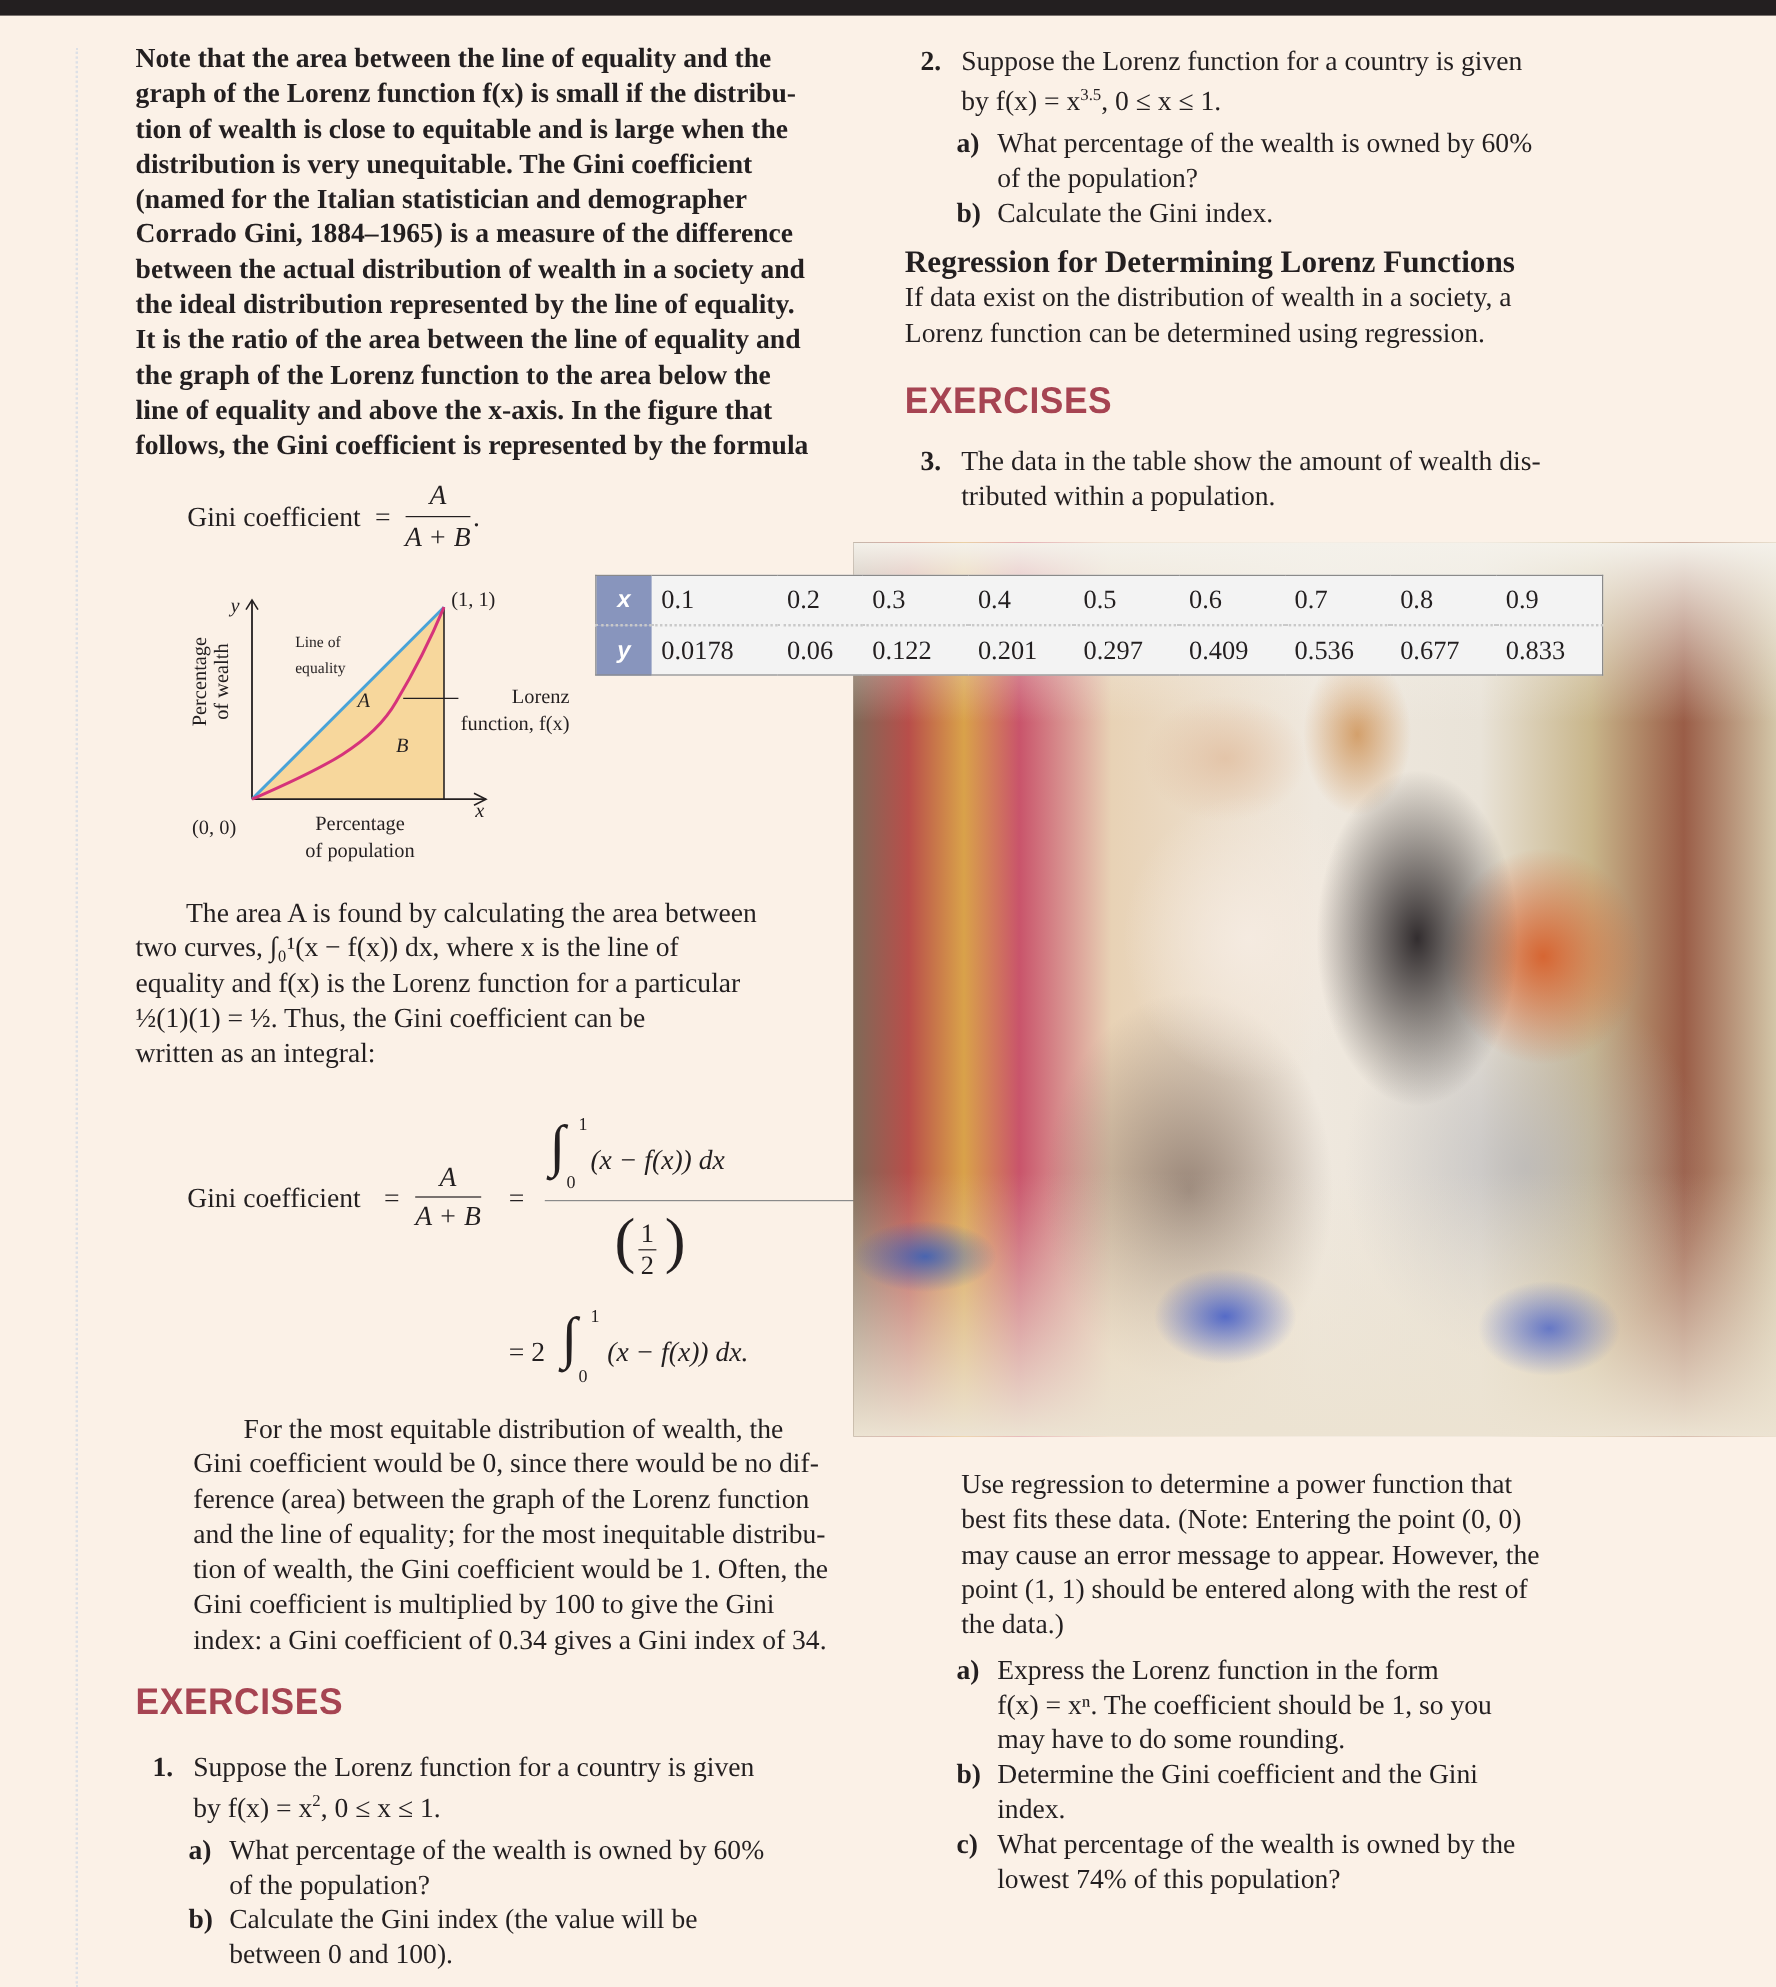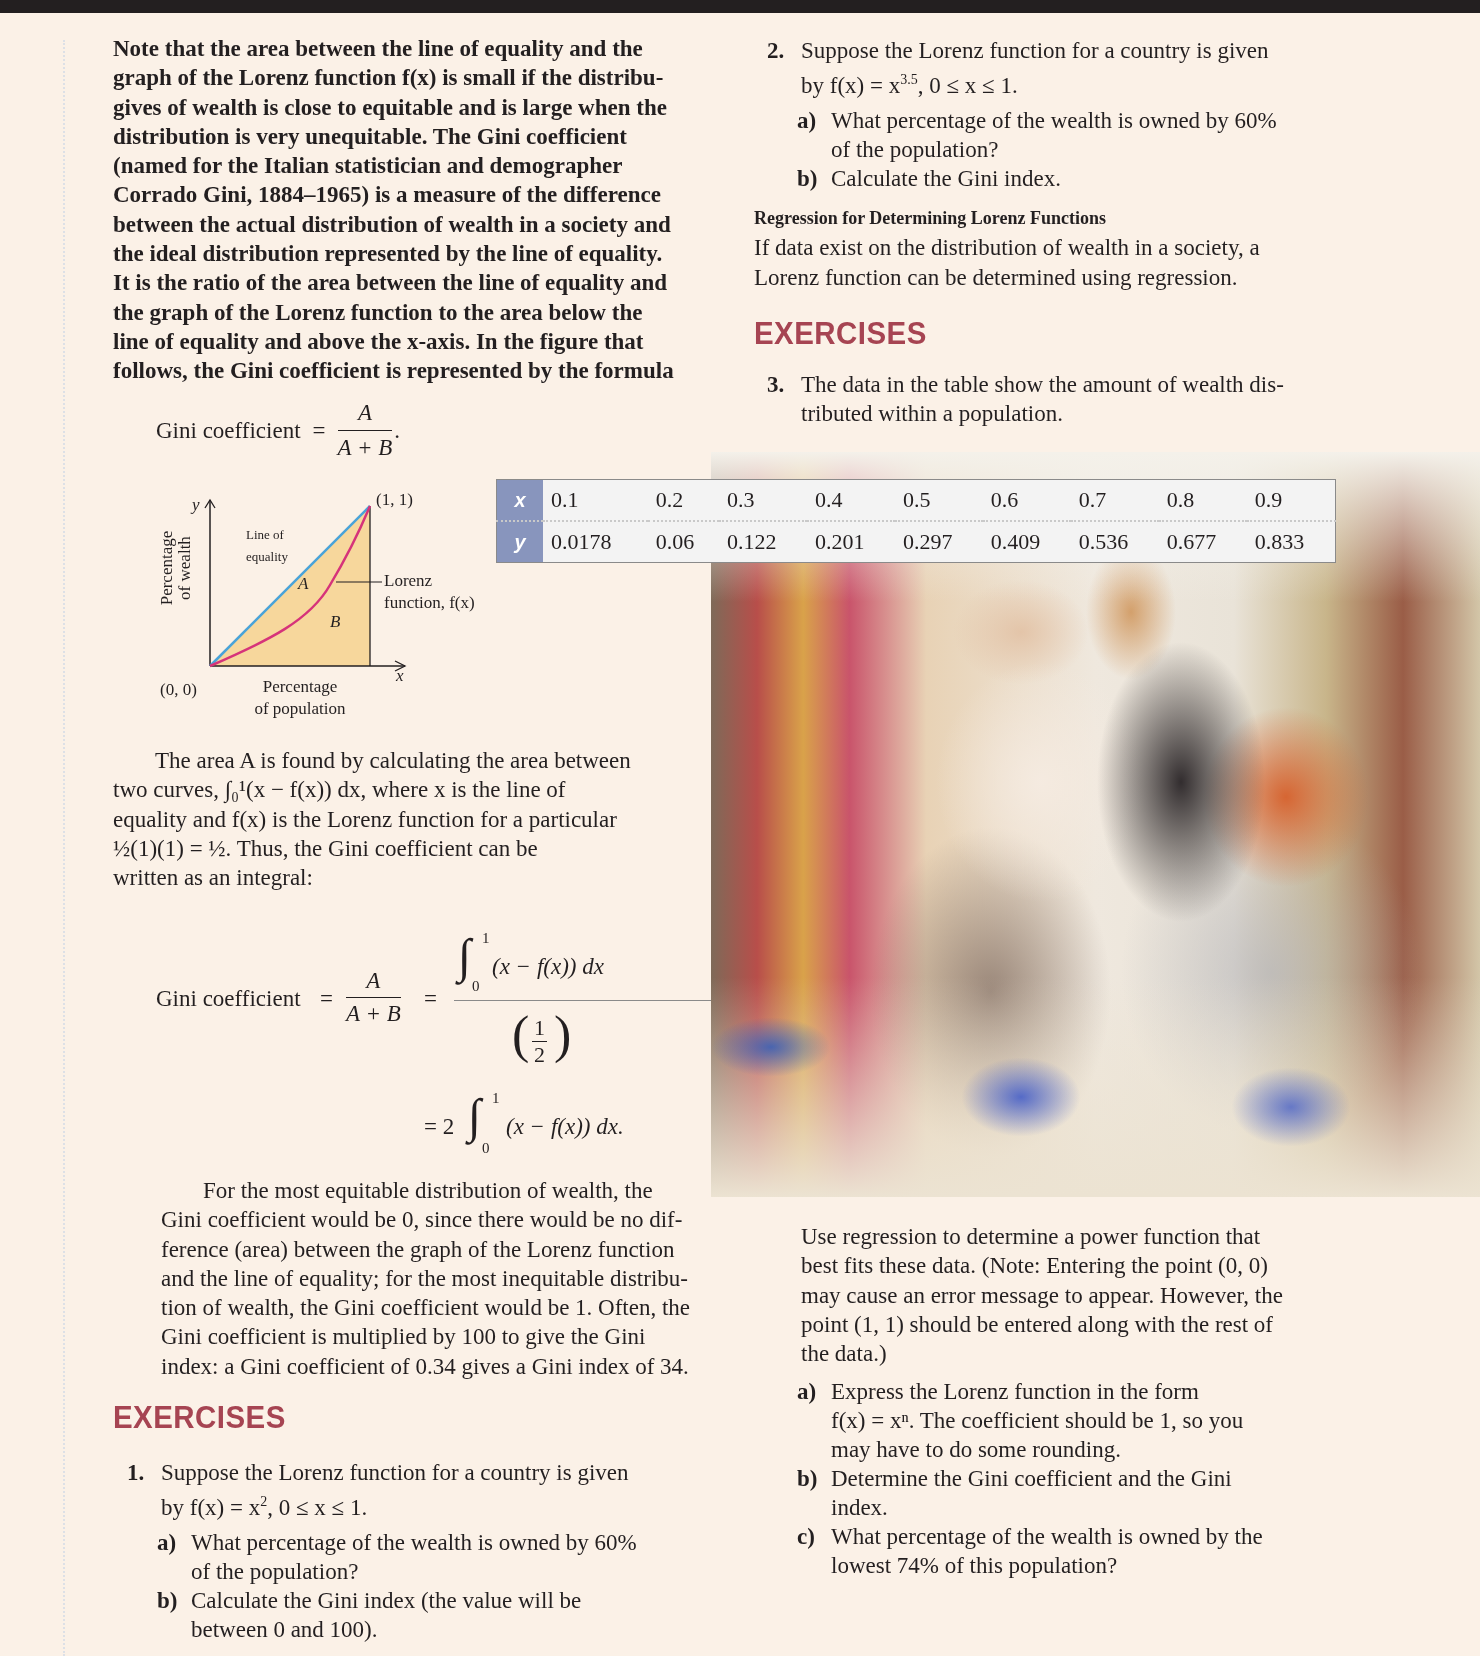--- a/index.html
+++ b/index.html
@@ -12,21 +12,21 @@
   .topbar { position:absolute; left:0; top:0; width:1480px; height:13px; background:#231f20; }
   .gutter { position:absolute; left:63px; top:40px; height:1616px; border-left:2px dotted #dde0e6; }
   .abs { position:absolute; }
   .para { font-size:23px; line-height:29.3px; margin:0; }
   .para .ind { display:inline-block; width:42px; }
   i, .it { font-style:italic; }
   .heading-ex {
     font-family:"Liberation Sans","DejaVu Sans",sans-serif; font-weight:bold;
     color:#a64452; font-size:31px; letter-spacing:0.5px; transform:scaleX(0.95); transform-origin:left;
   }
-  .subhead { font-weight:bold; font-size:18px; }
+  .subhead { font-weight:bold; font-size:26px; }
   .ex-item { position:absolute; font-size:23px; line-height:29px; }
   .ex-item .lbl { position:absolute; left:0; top:0; font-weight:bold; }
   .ex-item .txt { margin-left:34px; }
   .sup { font-size:14px; vertical-align:9px; }
   .frac { display:inline-block; vertical-align:middle; text-align:center; }
   .frac .n { display:block; border-bottom:1.5px solid #231f20; padding:0 2px; }
   .frac .d { display:block; }
   
   .datatable {
     position:absolute; left:496px; top:479px; width:840px; height:83px;
@@ -58,21 +58,21 @@
 </style>
 </head>
 <body>
 
 <div class="topbar"></div>
 <div class="gutter"></div>
 
 <div class="abs" style="left:113px; top:34px; width:580px;font-weight:bold;">
   <p class="para">Note that the area between the line of equality and the</p>
   <p class="para">graph of the Lorenz function f(x) is small if the distribu-</p>
-  <p class="para">gives of wealth is close to equitable and is large when the</p>
+  <p class="para">tion of wealth is close to equitable and is large when the</p>
   <p class="para">distribution is very unequitable. The Gini coefficient</p>
   <p class="para">(named for the Italian statistician and demographer</p>
   <p class="para">Corrado Gini, 1884–1965) is a measure of the difference</p>
   <p class="para">between the actual distribution of wealth in a society and</p>
   <p class="para">the ideal distribution represented by the line of equality.</p>
   <p class="para">It is the ratio of the area between the line of equality and</p>
   <p class="para">the graph of the Lorenz function to the area below the</p>
   <p class="para">line of equality and above the x-axis. In the figure that</p>
   <p class="para">follows, the Gini coefficient is represented by the formula</p>
 </div>
@@ -104,21 +104,21 @@
   <div class="abs" style="left:-44px; top:60px; width:140px; transform:rotate(-90deg); transform-origin:center; text-align:center; font-size:17px; line-height:18px;">
     <div>Percentage</div>
     <div>of wealth</div>
   </div>
   <div class="abs" style="left:96px; top:34px; font-size:13px; line-height:22px;">
     <div>Line of</div>
     <div>equality</div>
   </div>
   <span class="abs it" style="left:148px; top:84px; font-size:17px;">A</span>
   <span class="abs it" style="left:180px; top:122px; font-size:17px;">B</span>
-  <div class="abs" style="left:234px; top:80px; font-size:17px; line-height:22px;">
+  <div class="abs" style="left:234px; top:80px; font-size:17px; line-height:22px;text-align:right;">
     <div>Lorenz</div>
     <div>function, f(x)</div>
   </div>
   <span class="abs" style="left:10px; top:166px; font-size:17px;margin-top:24px;">(0, 0)</span>
   <span class="abs it" style="left:246px; top:176px; font-size:17px;">x</span>
   <div class="abs" style="left:80px; top:186px; width:140px; text-align:center; font-size:17px; line-height:22px;">
     <div>Percentage</div>
     <div>of population</div>
   </div>
 </div>

